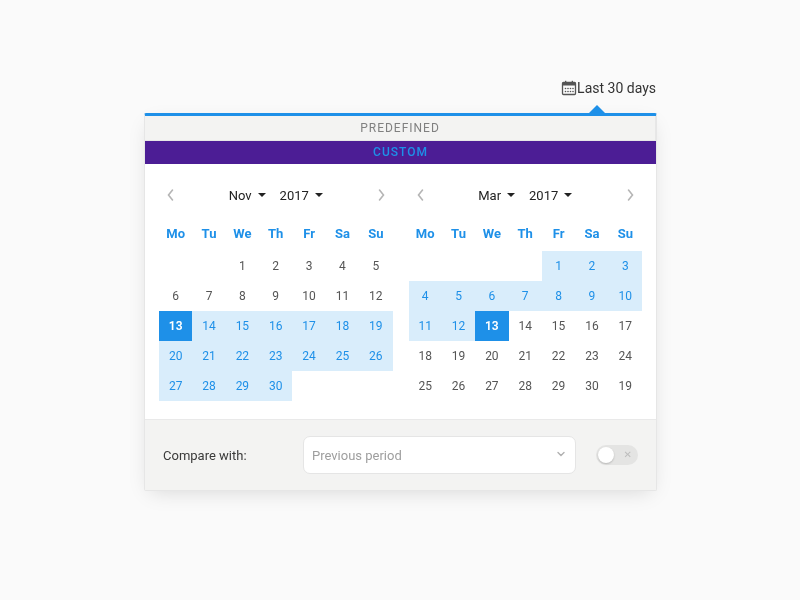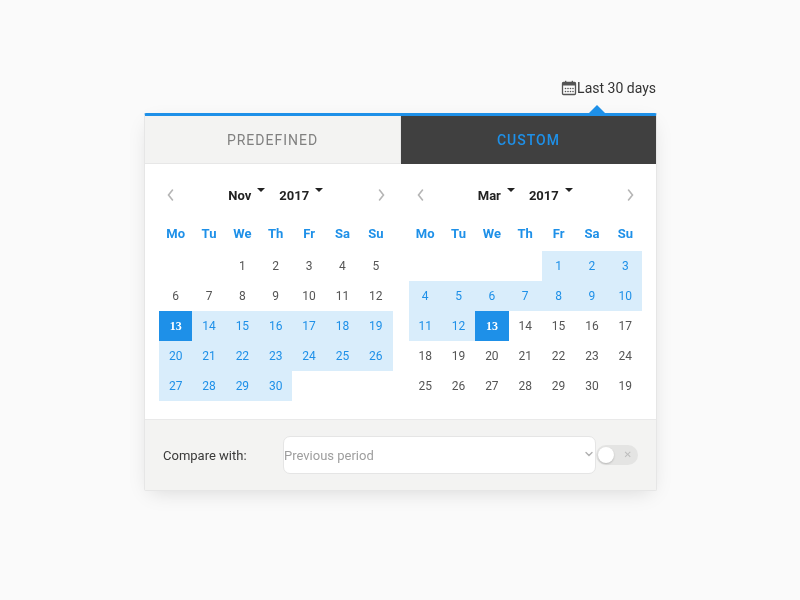--- a/index.html
+++ b/index.html
@@ -51,39 +51,40 @@
     width: 0; height: 0;
     border-left: 8px solid transparent;
     border-right: 8px solid transparent;
     border-bottom: 8px solid #1e90e8;
   }
 
   
   .tabs {
     display: flex;
     height: 48px;
-    font-size: 14px;
+    font-size: 12px;
     letter-spacing: 1px;
+    flex-direction: column;
   }
   .tab {
     flex: 1;
     display: flex;
     align-items: center;
     justify-content: center;
     cursor: pointer;
     user-select: none;
   }
   .tab.inactive {
     background: #f3f3f2;
     color: #808080;
     border-bottom: 1px solid #e7e7e7;
     border-right: 1px solid #e7e7e7;
   }
   .tab.active {
-    background: #404040;
+    background: #4c1d95;
     color: #1e90e8;
     font-weight: 500;
   }
 
   
   .calwrap {
     display: flex;
     padding: 12px 14px 18px 14px;
     gap: 16px;
   }
@@ -110,23 +111,23 @@
   .nav-prev { left: 0; }
   .nav-next { right: 0; }
 
   .month-year {
     display: flex;
     align-items: center;
     gap: 14px;
   }
   .sel {
     display: flex;
-    align-items: flex-start;
+    align-items: center;
     gap: 6px;
-    font-weight: 700;
+    font-weight: 400;
     color: #222;
     cursor: pointer;
   }
   .caret {
     width: 0; height: 0;
     border-left: 4px solid transparent;
     border-right: 4px solid transparent;
     border-top: 4px solid #222;
     display: inline-block;
   }
@@ -158,46 +159,46 @@
   }
   .day.empty { cursor: default; }
   .day.in-range {
     background: #d9edfb;
     color: #1e90e8;
   }
   .day.selected {
     background: #1e90e8;
     color: #fff;
     font-weight: 600;
-    font-family: Liberation Serif, serif;
   }
 
   
   .footer {
     background: #f3f3f2;
     border-top: 1px solid #e9e9e9;
     padding: 16px 18px;
     display: flex;
     align-items: center;
+    gap: 20px;
     font-size: 13px;
   }
   .footer-label {
     color: #3a3a3a;
     width: 120px;
   }
   .dropdown {
     flex: 1;
     height: 36px;
     background: #fff;
     border: 1px solid #e5e5e5;
     border-radius: 7px;
     display: flex;
     align-items: center;
     justify-content: space-between;
-    padding: 0 0;
+    padding: 0 8px;
     color: #9e9e9e;
     cursor: pointer;
   }
   .dropdown .chev {
     color: #b0b0b0;
   }
 
   .toggle {
     position: relative;
     width: 42px;

